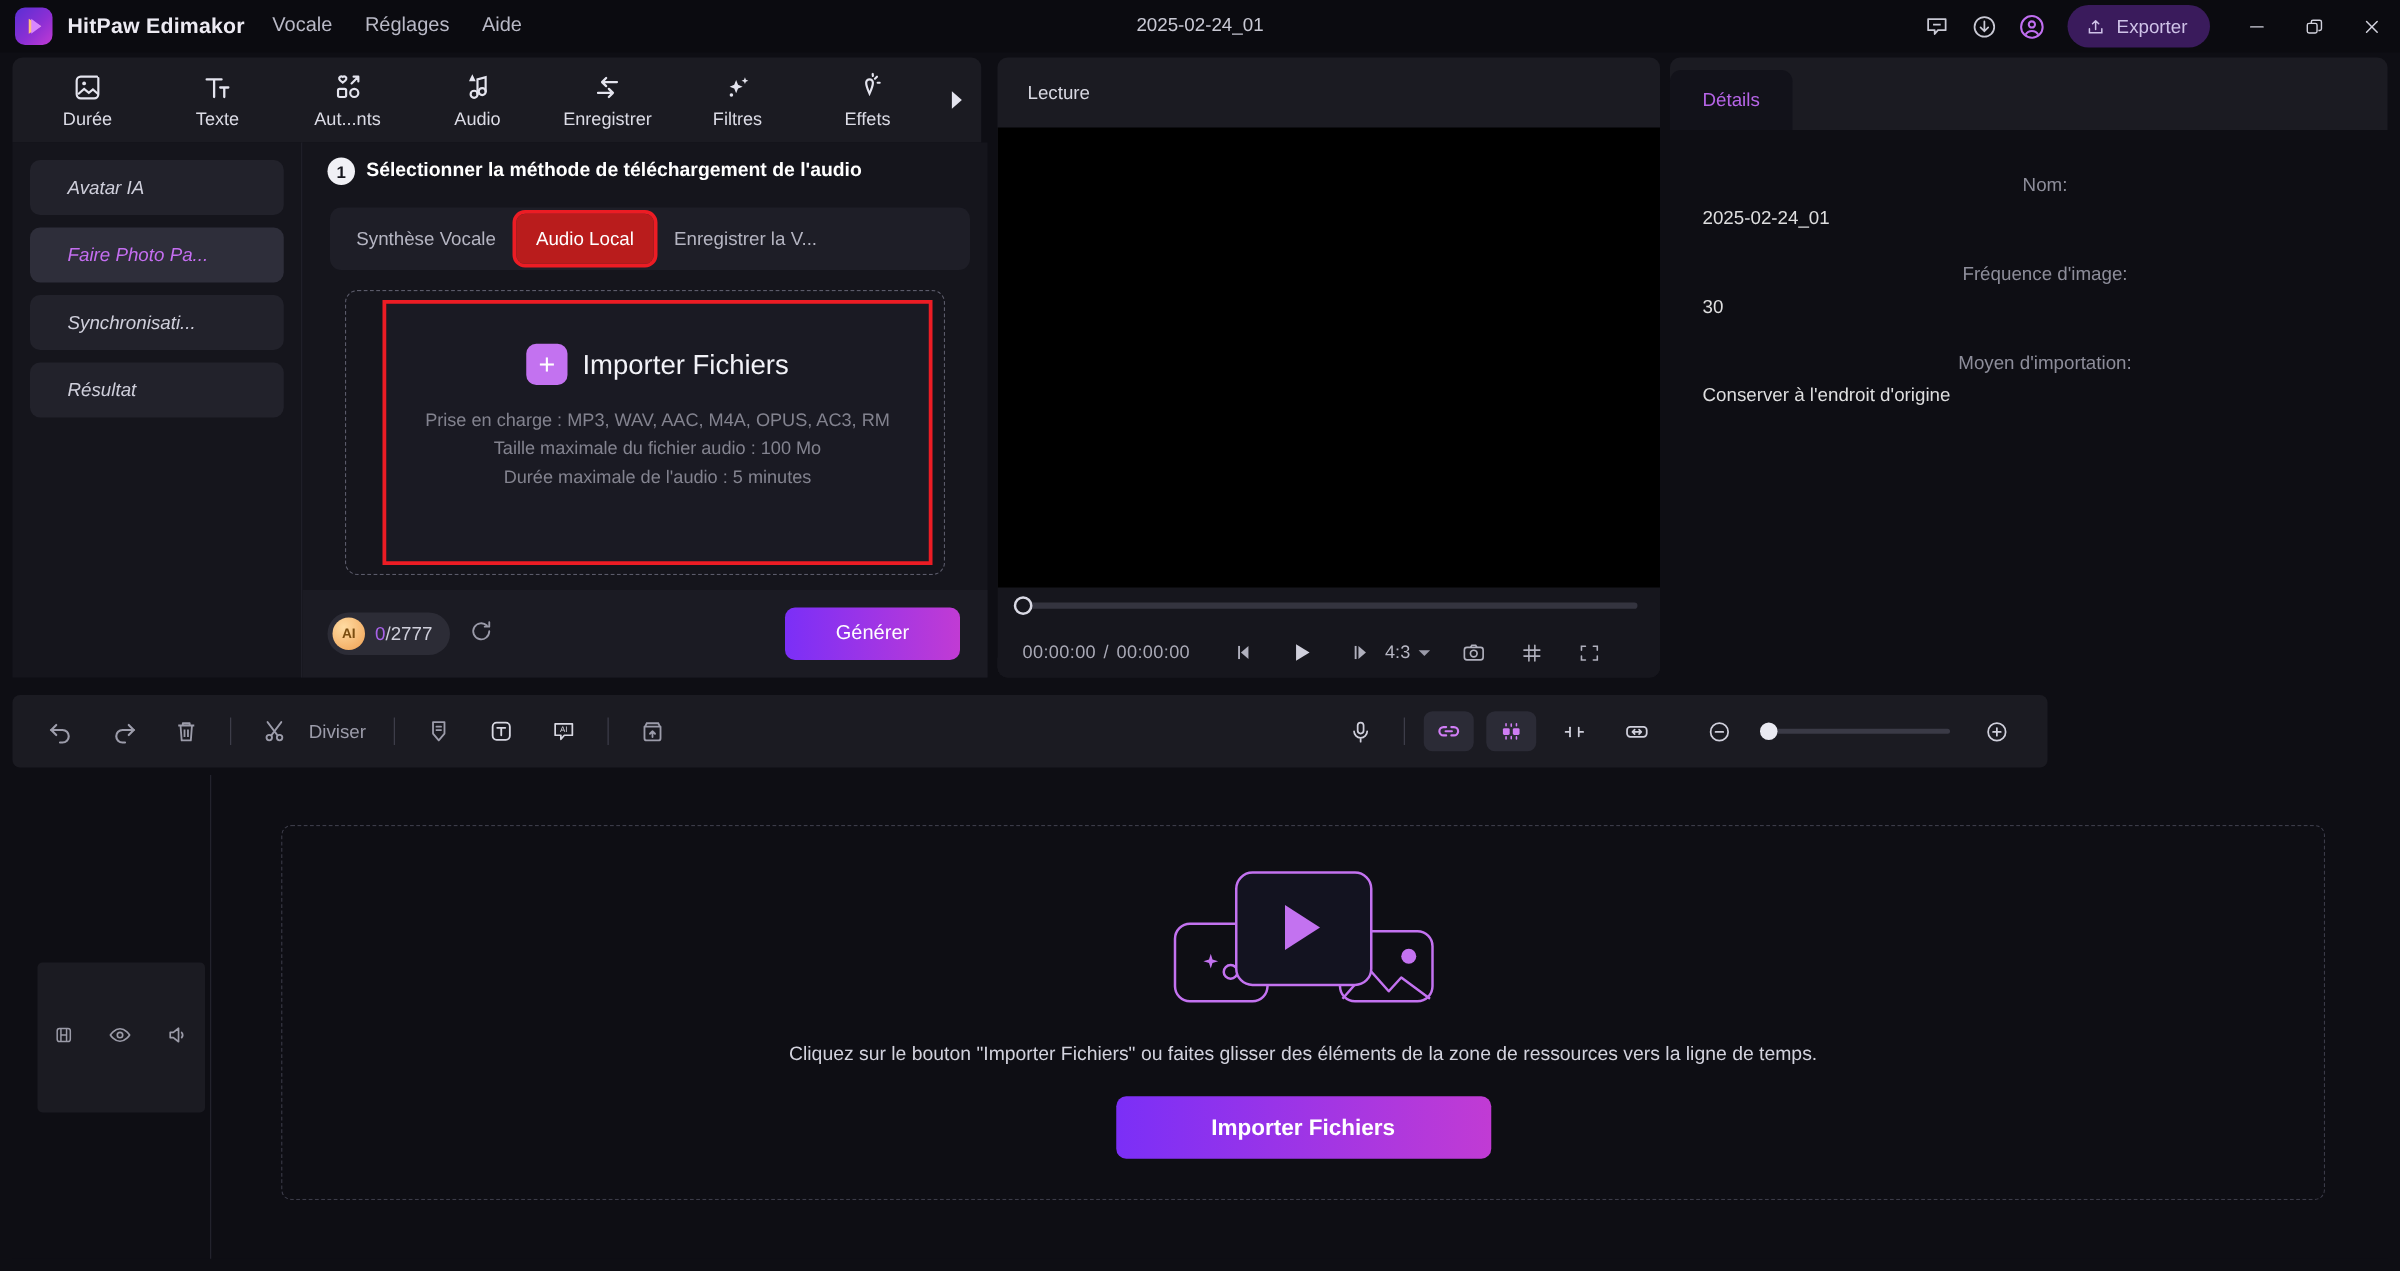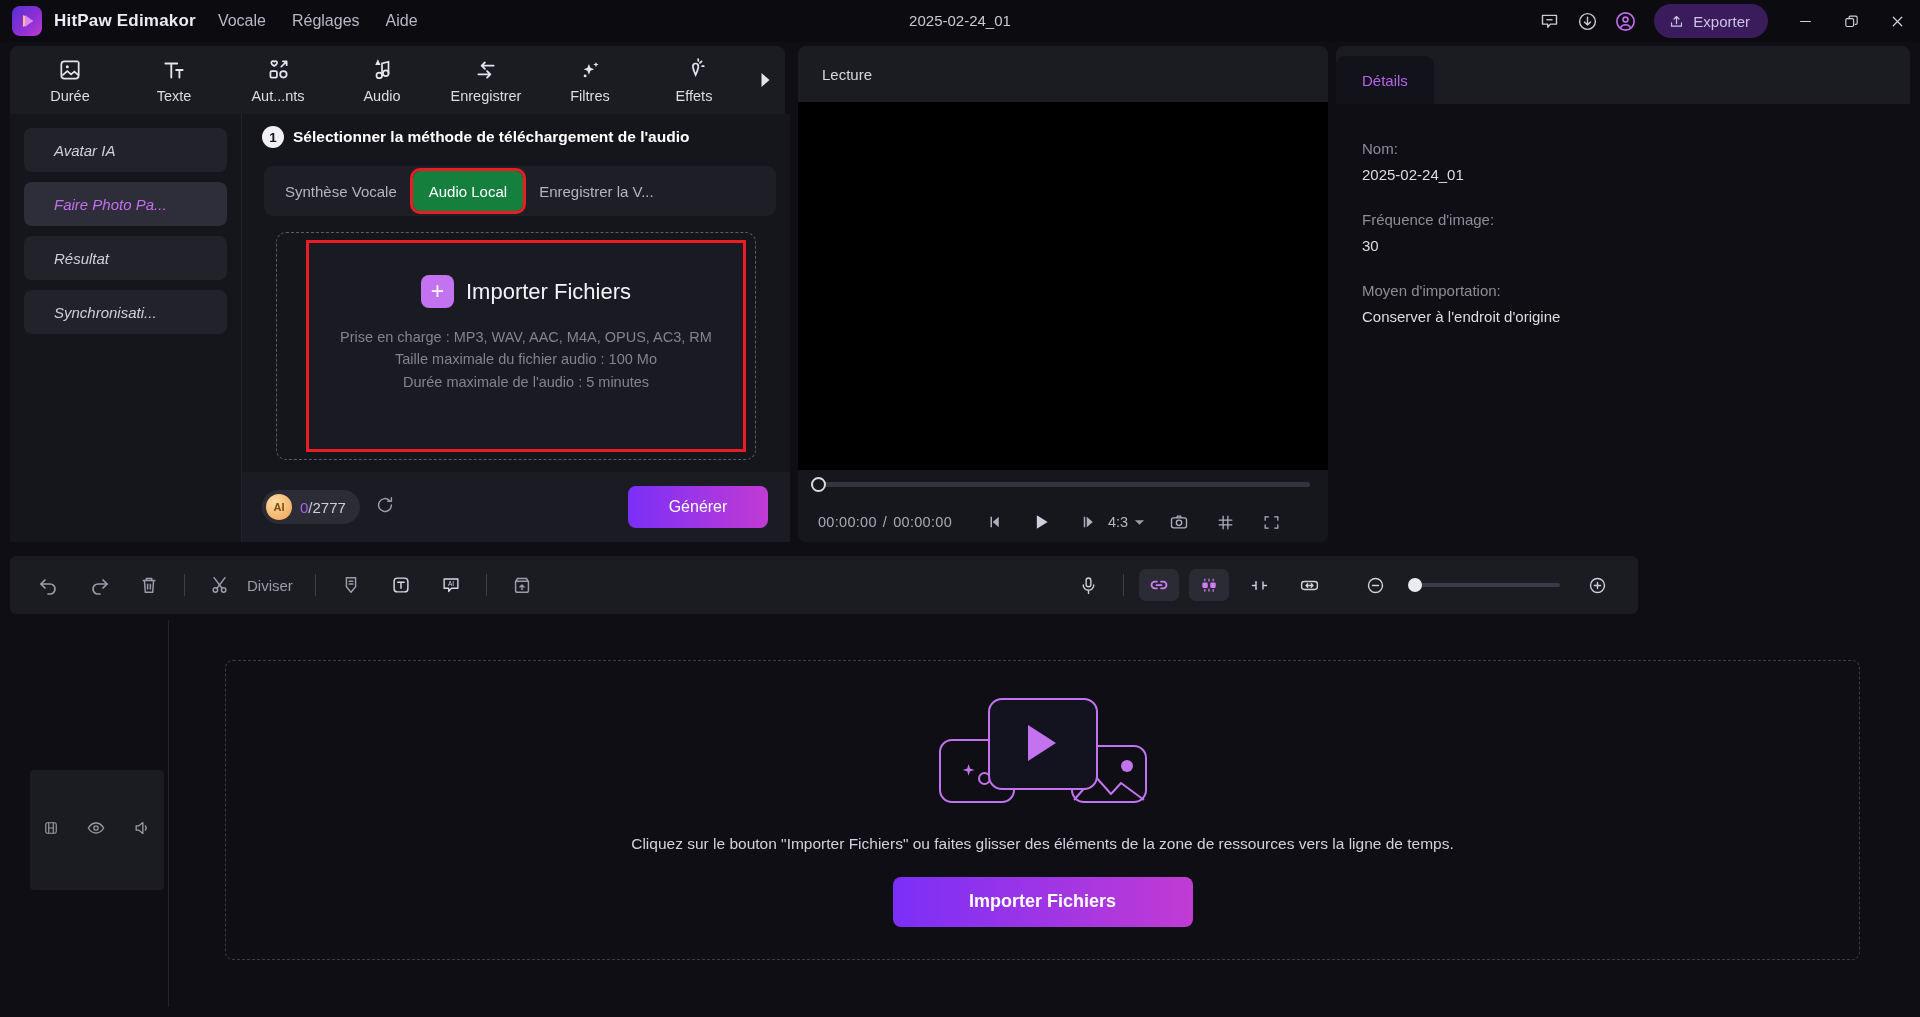--- a/index.html
+++ b/index.html
@@ -93,21 +93,21 @@
     flex: 0 0 auto;
   }
   .tabsrow {
     position: absolute; left: 22px; top: 52px; width: 512px; height: 50px;
     background: #1e1e27; border-radius: 9px; display: flex; align-items: center; padding: 5px;
   }
   .subtab {
     height: 40px; padding: 0 16px; display: flex; align-items: center; justify-content: center;
     font-size: 15px; color: #b5b5c2; border-radius: 7px; cursor: pointer; white-space: nowrap;
   }
-  .subtab.sel { background: #15803d; color: #ffffff; }
+  .subtab.sel { background: #b91c1c; color: #ffffff; }
   .hl-red { outline: 3px solid #ec1c24; outline-offset: 0px; }
 
   .dropzone {
     position: absolute; left: 276px; top: 232px; width: 480px; height: 228px;
     border: 1.5px dashed #5b5b6a; border-radius: 10px;
   }
   .dropinner {
     position: absolute; left: 306px; top: 240px; width: 440px; height: 212px;
     background: #1a1a23; border: 3px solid #ec1c24;
     display: flex; flex-direction: column; align-items: center; justify-content: flex-start;
@@ -170,21 +170,21 @@
   .details {
     position: absolute; left: 1336px; top: 46px; width: 574px; height: 496px;
     background: #0e0e14;
   }
   .det-tabbar { height: 58px; background: #1b1b22; border-radius: 8px 8px 0 0; display: flex; align-items: flex-end; }
   .det-tab {
     height: 48px; padding: 0 26px; display: flex; align-items: center;
     background: #12121a; border-radius: 9px 9px 0 0; font-size: 15px; color: #b765e8; cursor: pointer;
   }
   .det-body { padding: 36px 0 0 26px; }
-  .det-label { font-size: 15px; color: #8d8d9a; margin-bottom: 9px; }
+  .det-label { font-size: 15px; color: #8d8d9a; margin-bottom: 9px; text-align: center; }
   .det-value { font-size: 15px; color: #dededf; margin-bottom: 28px; }
 
   
   .edittoolbar {
     position: absolute; left: 10px; top: 556px; width: 1628px; height: 58px;
     background: #1b1b22; border-radius: 6px; display: flex; align-items: center;
   }
   .et-ic { width: 50px; height: 42px; display: flex; align-items: center; justify-content: center; cursor: pointer; color: #9c9caa; }
   .et-sep { width: 1px; height: 22px; background: #3d3d49; margin: 0 10px; }
   .divide-lbl { font-size: 15px; color: #9c9caa; margin-left: 2px; cursor: pointer; }
@@ -345,24 +345,24 @@
   </div>
 
   <div class="leftpanel">
     <div class="side-item">
       <span>Avatar IA</span>
     </div>
     <div class="side-item active">
       <span>Faire Photo Pa...</span>
     </div>
     <div class="side-item">
+      <span>Synchronisati...</span>
+    </div>
+    <div class="side-item">
       <span>Résultat</span>
-    </div>
-    <div class="side-item">
-      <span>Synchronisati...</span>
     </div>
   </div>
 
   <div class="aipanel">
     <div class="step-head">
       <span class="step-num">1</span>
       <span>Sélectionner la méthode de téléchargement de l'audio</span>
     </div>
     <div class="tabsrow">
       <div class="subtab">

